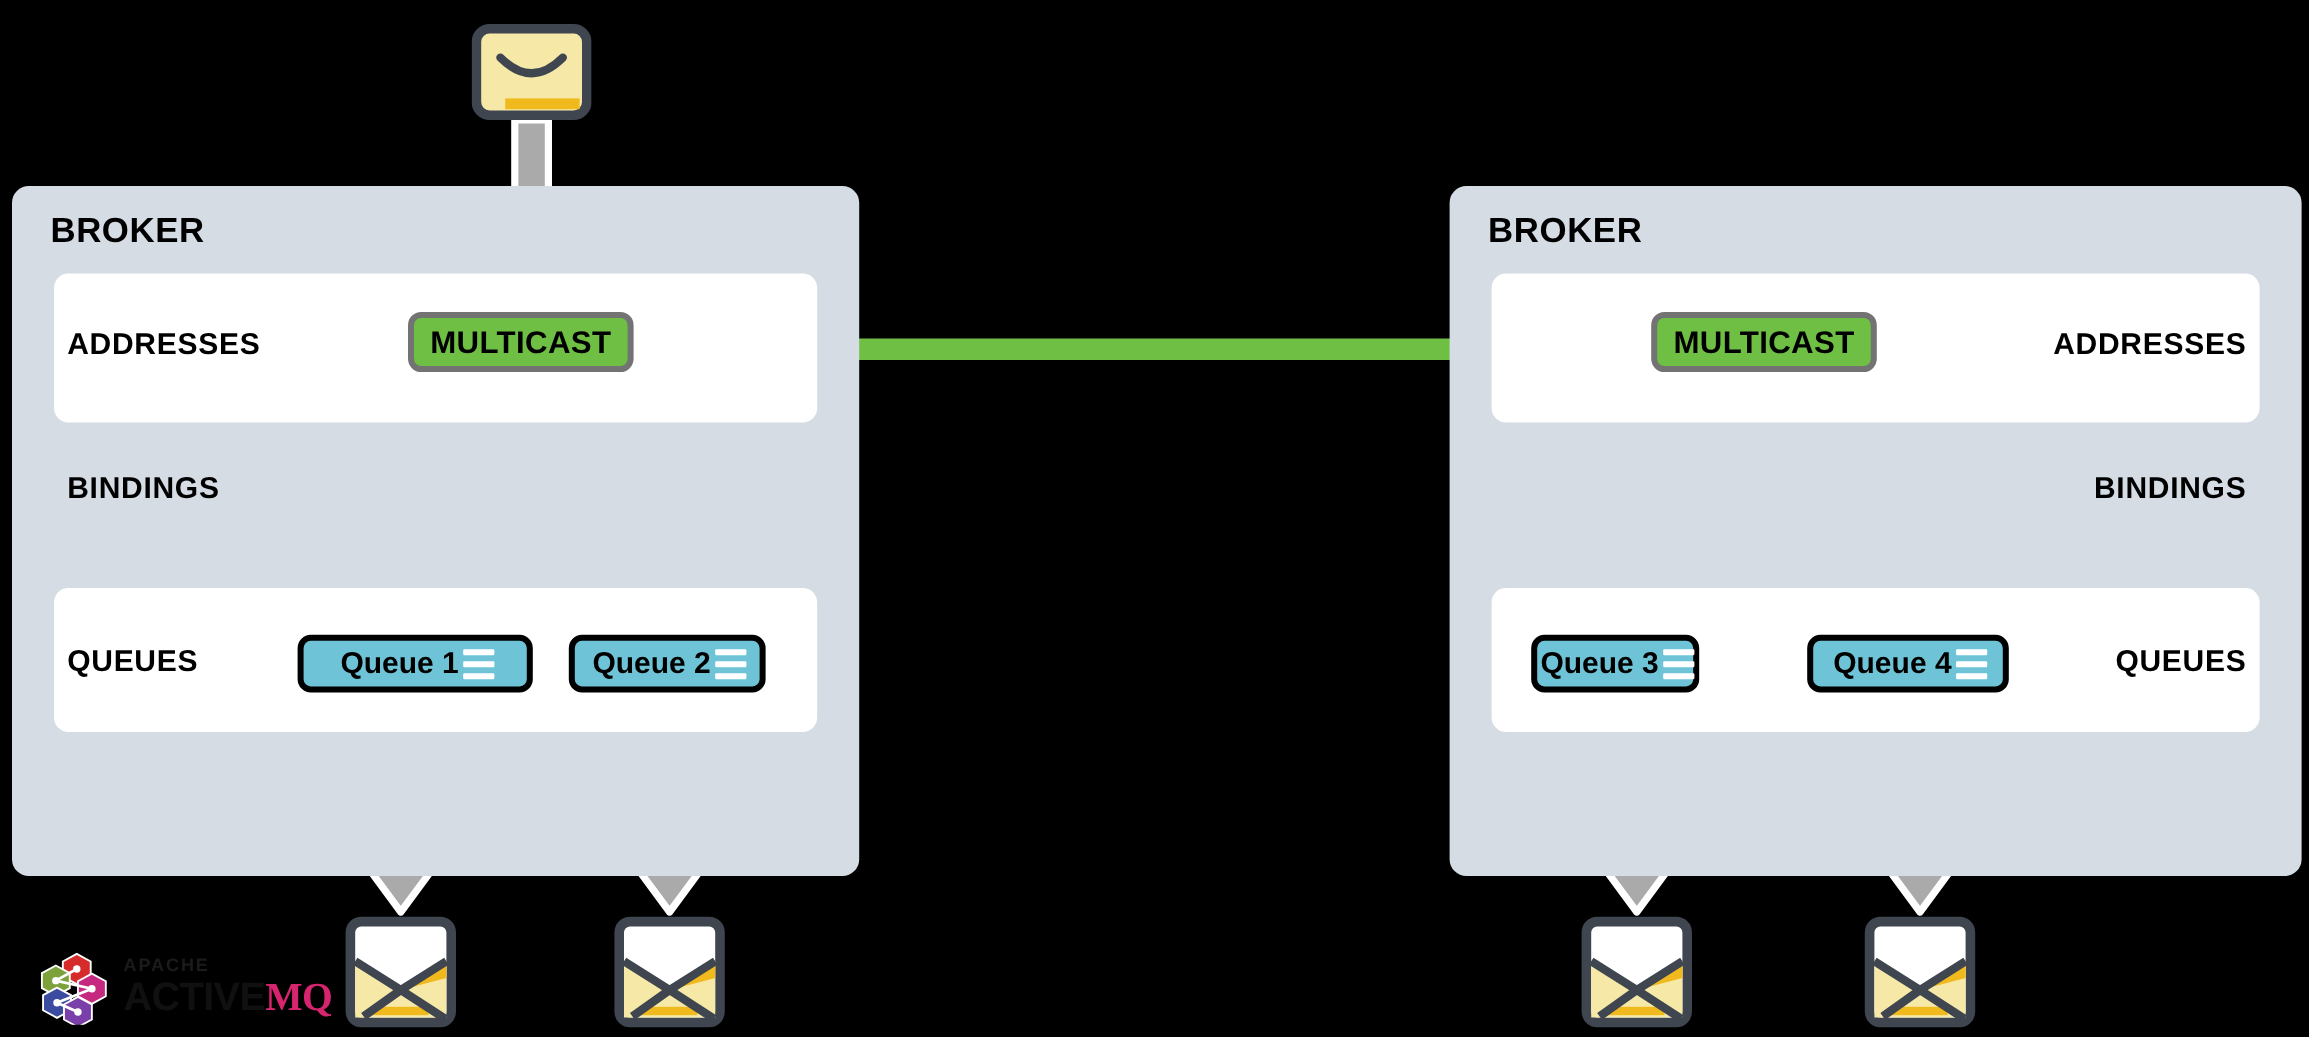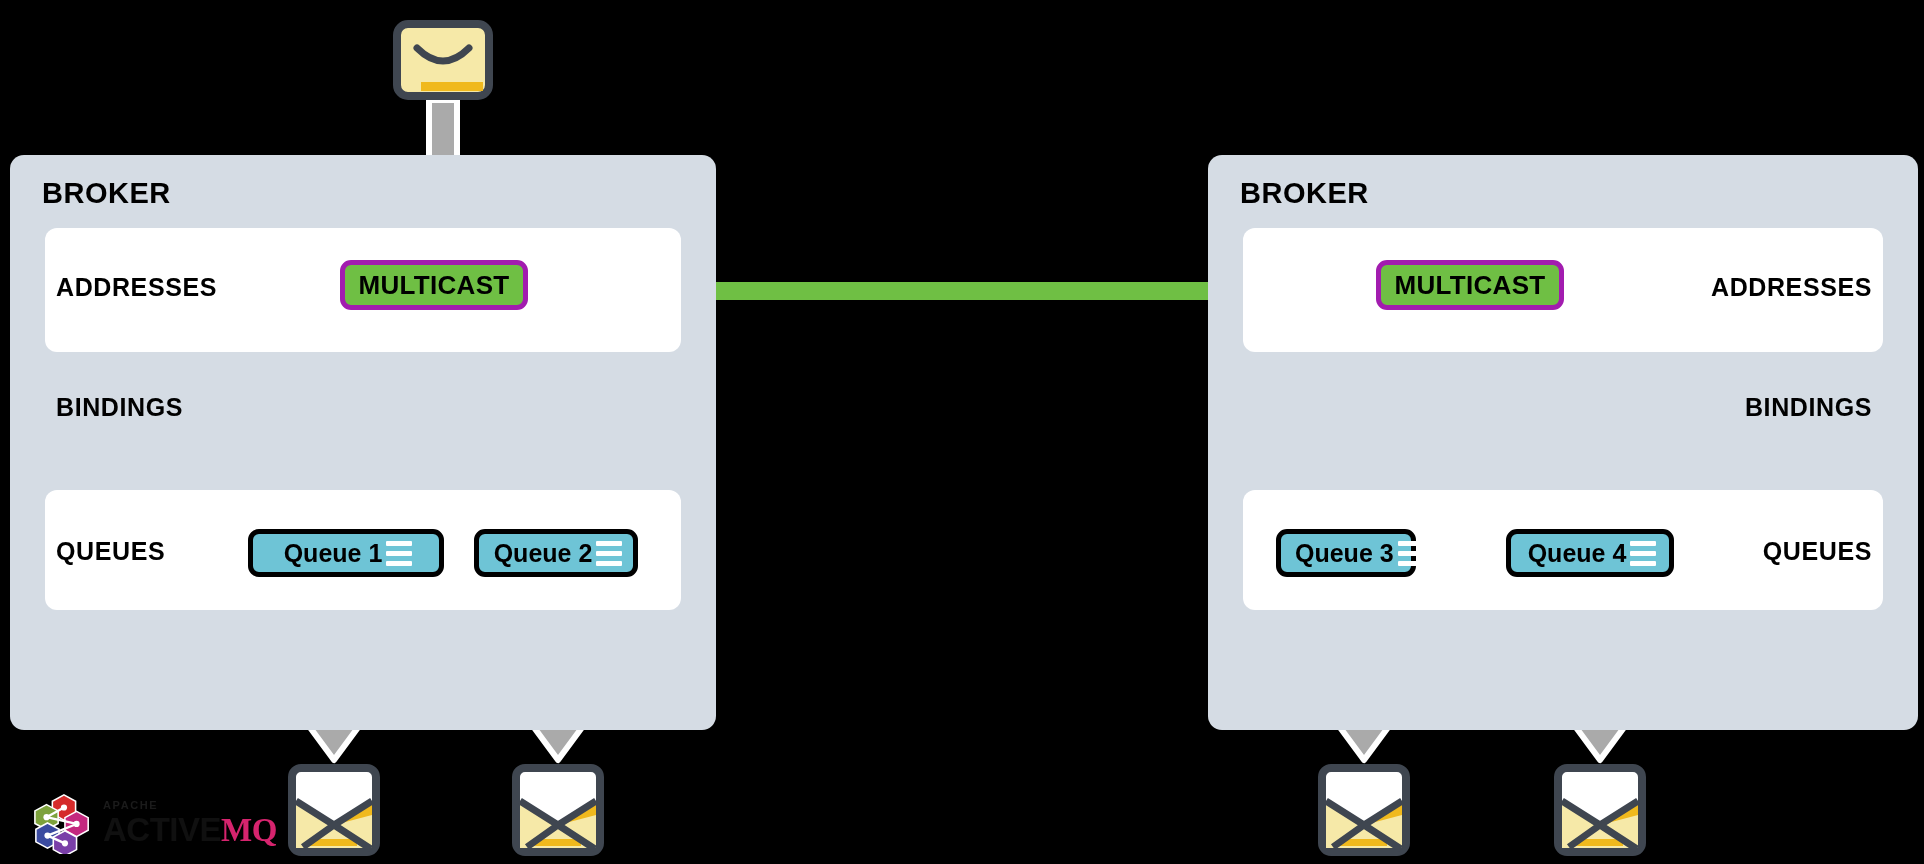--- a/index.html
+++ b/index.html
@@ -62,21 +62,21 @@
   #broker-left .lbl-queues    { left: 46px;  top: 382px; }
   
   #broker-right .lbl-addresses { right: 46px; top: 118px; }
   #broker-right .lbl-bindings  { right: 46px; top: 238px; }
   #broker-right .lbl-queues    { right: 46px; top: 382px; }
 
   
   .node-multicast {
     position: absolute;
     background: #6fbf44;
-    border: 5px solid #a21caf;
+    border: 5px solid #737373;
     border-radius: 11px;
     height: 50px;
     display: flex;
     align-items: center;
     justify-content: center;
     box-sizing: border-box;
     padding: 0 16px;
   }
   .node-multicast span {
     font-size: 26px;
@@ -117,35 +117,35 @@
     flex: 0 0 auto;
   }
   .list-icon i {
     display: block;
     height: 5px;
     background: #ffffff;
     border-radius: 1px;
   }
   #q1 { left: 248px;  top: 529px; width: 196px; }
   #q2 { left: 474px;  top: 529px; width: 164px; }
-  #q3 { left: 1276px; top: 529px; width: 140px; justify-content: space-between; }
+  #q3 { left: 1276px; top: 529px; width: 140px; }
   #q4 { left: 1506px; top: 529px; width: 168px; }
 
   
   .amq-logo {
     position: absolute;
     display: flex;
     align-items: center;
     gap: 9px;
   }
   #logo-left  { left: 22px;   top: 637px; }
   .amq-hex { width: 62px; height: 62px; flex: 0 0 auto; }
   .amq-word { display: flex; flex-direction: column; line-height: 1; }
   .amq-apache {
-    font-size: 11px;
+    font-size: 15px;
     font-weight: bold;
     letter-spacing: 1.6px;
     color: #1b1b1b;
     margin-bottom: 2px;
   }
   .amq-main {
     font-size: 33px;
     font-weight: bold;
     letter-spacing: -0.5px;
     white-space: nowrap;

